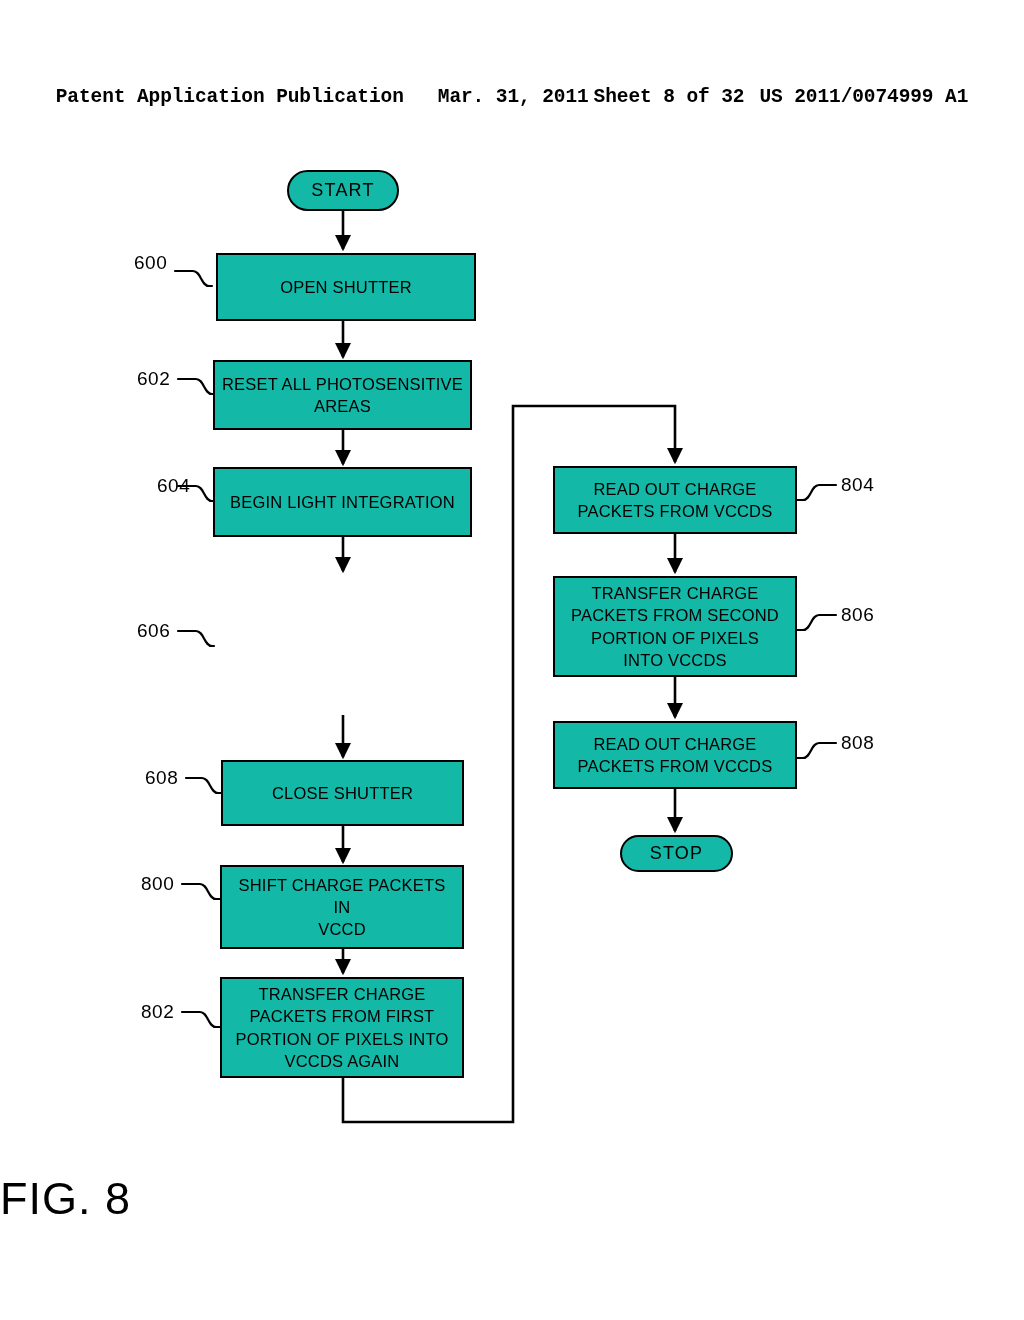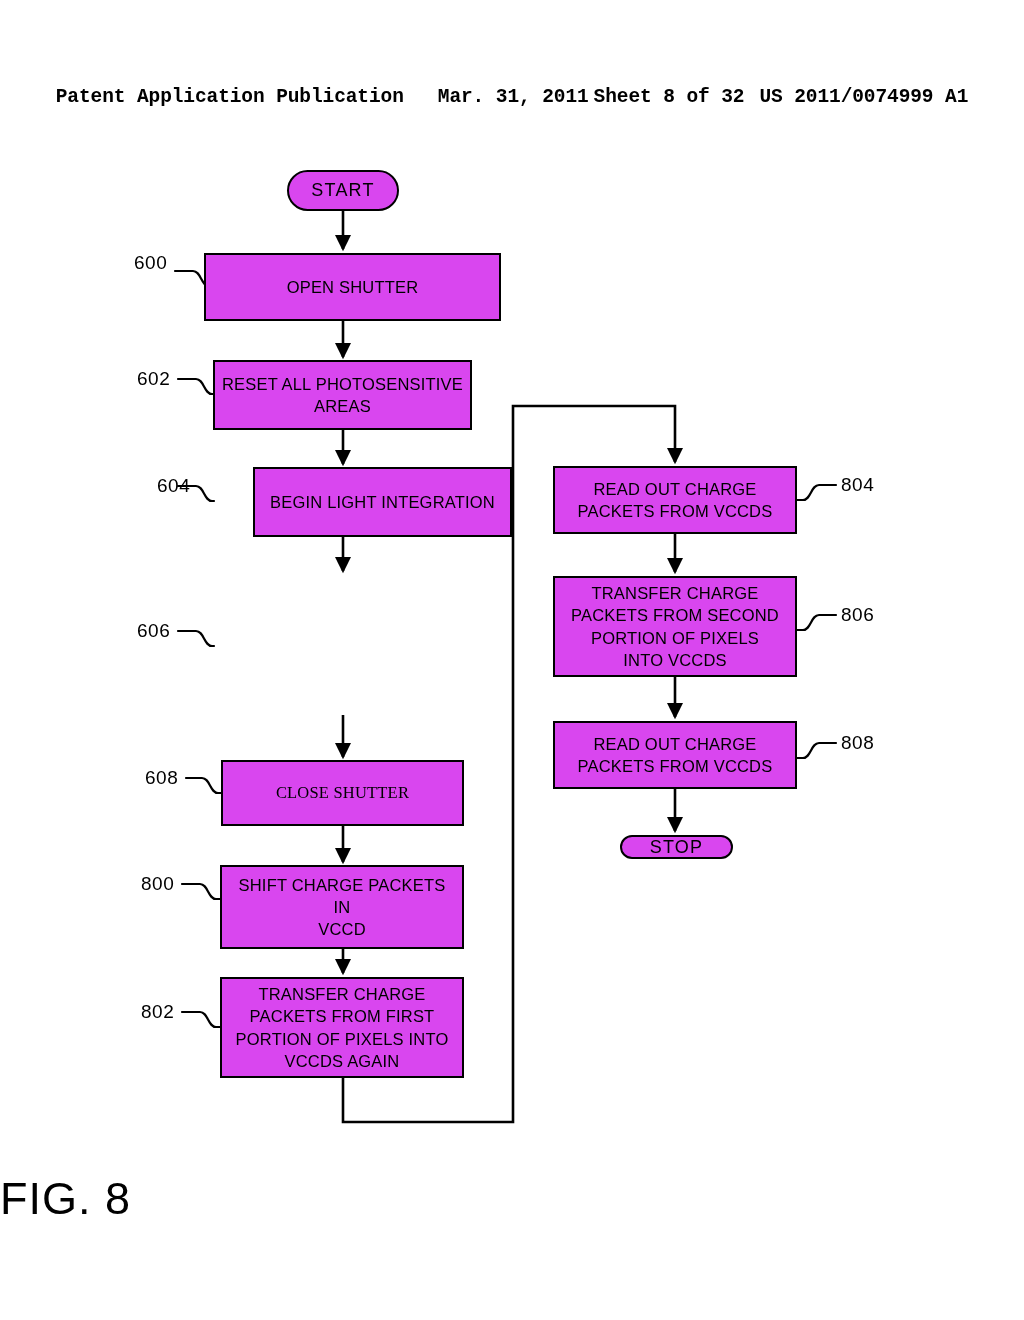--- a/index.html
+++ b/index.html
@@ -60,21 +60,21 @@
     width: 1024px;
     height: 1320px;
     pointer-events: none;
   }
 
   
   .node {
     position: absolute;
     box-sizing: border-box;
     border: 2.2px solid #000;
-    background: #d946ef;
+    background: #14b8a6;
     display: flex;
     align-items: center;
     justify-content: center;
     text-align: center;
     font-size: 16.5px;
     line-height: 1.35;
     letter-spacing: 0.2px;
     padding: 2px 6px;
     white-space: pre-line;
   }
@@ -149,35 +149,35 @@
       <path d="M 797 500 L 803 500 C 811 500 811 485 819 485 L 836 485"></path>
       <path d="M 797 630 L 803 630 C 811 630 811 615 819 615 L 836 615"></path>
       <path d="M 797 758 L 803 758 C 811 758 811 743 819 743 L 836 743"></path>
     </g>
   </svg>
 
   <div class="node terminal" style="left:287px; top:170px; width:112px; height:41px;">
     <span>START</span>
   </div>
 
-  <div class="node" style="left:204px; top:253px; width:297px; height:68px;">
+  <div class="node" style="left:216px; top:253px; width:260px; height:68px;">
     <span>OPEN SHUTTER</span>
   </div>
 
   <div class="node" style="left:213px; top:360px; width:259px; height:70px;">
     <span>RESET ALL PHOTOSENSITIVE
 AREAS</span>
   </div>
 
-  <div class="node" style="left:213px; top:467px; width:259px; height:70px;margin-left:40px;">
+  <div class="node" style="left:213px; top:467px; width:259px; height:70px;">
     <span>BEGIN LIGHT INTEGRATION</span>
   </div>
 
 
-  <div class="node" style="left:221px; top:760px; width:243px; height:66px;font-family:Liberation Serif, serif;">
+  <div class="node" style="left:221px; top:760px; width:243px; height:66px;">
     <span>CLOSE SHUTTER</span>
   </div>
 
   <div class="node" style="left:220px; top:865px; width:244px; height:84px;">
     <span>SHIFT CHARGE PACKETS IN
 VCCD</span>
   </div>
 
   <div class="node" style="left:220px; top:977px; width:244px; height:101px;">
     <span>TRANSFER CHARGE
@@ -196,21 +196,21 @@
 PACKETS FROM SECOND
 PORTION OF PIXELS
 INTO VCCDS</span>
   </div>
 
   <div class="node" style="left:553px; top:721px; width:244px; height:68px;">
     <span>READ OUT CHARGE
 PACKETS FROM VCCDS</span>
   </div>
 
-  <div class="node terminal" style="left:620px; top:835px; width:113px; height:24px;">
+  <div class="node terminal" style="left:620px; top:835px; width:113px; height:37px;">
     <span>STOP</span>
   </div>
 
   <div class="ref-label" style="left:134px; top:252px;">600</div>
   <div class="ref-label" style="left:137px; top:368px;">602</div>
   <div class="ref-label" style="left:137px; top:475px;margin-left:20px;">604</div>
   <div class="ref-label" style="left:137px; top:620px;">606</div>
   <div class="ref-label" style="left:145px; top:767px;">608</div>
   <div class="ref-label" style="left:141px; top:873px;text-align:center;">800</div>
   <div class="ref-label" style="left:141px; top:1001px;">802</div>

